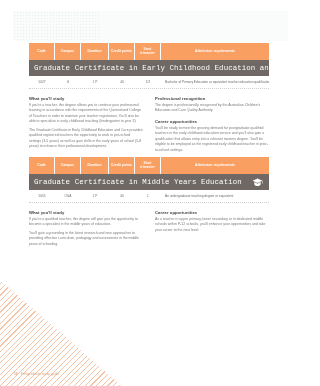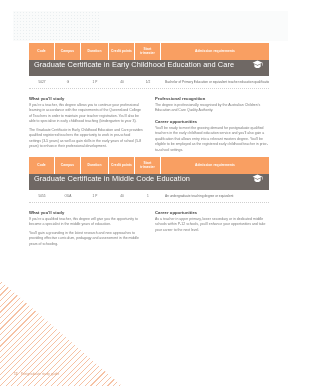--- a/index.html
+++ b/index.html
@@ -72,23 +72,24 @@
   .c-campus{ width:26px; }
   .c-duration{ width:28px; }
   .c-credit{ width:26px; }
   .c-start{ width:26px; }
   .c-admission{ flex:1; border-right:none; }
 
   
   .title-bar{
     background:#6f6864;
     height:16px;
-    display:flex;align-items:flex-start;
+    display:flex;align-items:center;
     padding:0 6px 0 5px;
     box-sizing:border-box;
+    font-family:Liberation Mono, monospace;
   }
   .title-text{
     color:#ffffff;
     font-size:7.4px;
     letter-spacing:.08px;
     white-space:nowrap;
     flex:1;
   }
   .cap-icon{ width:11px;height:9px;flex:none; }
 
@@ -200,21 +201,21 @@
     <div class="hdr-row">
       <div class="hdr-cell c-code">Code</div>
       <div class="hdr-cell c-campus">Campus</div>
       <div class="hdr-cell c-duration">Duration</div>
       <div class="hdr-cell c-credit">Credit points</div>
       <div class="hdr-cell c-start">Start trimester</div>
       <div class="hdr-cell c-admission">Admission requirements</div>
     </div>
 
     <div class="title-bar">
-      <div class="title-text">Graduate Certificate in Middle Code Education</div>
+      <div class="title-text">Graduate Certificate in Middle Years Education</div>
       <svg class="cap-icon" viewBox="0 0 24 20">
         <path d="M12 1 L23 6 L12 11 L1 6 Z" fill="#ffffff"></path>
         <path d="M5 9 L5 14 C5 16.4 8.3 18 12 18 C15.7 18 19 16.4 19 14 L19 9 L12 12.6 Z" fill="#ffffff"></path>
         <rect x="22.2" y="6" width="1.1" height="6.5" fill="#ffffff"></rect>
       </svg>
     </div>
 
     <div class="data-row">
       <div class="data-cell c-code">5055</div>
       <div class="data-cell c-campus">OUA</div>

